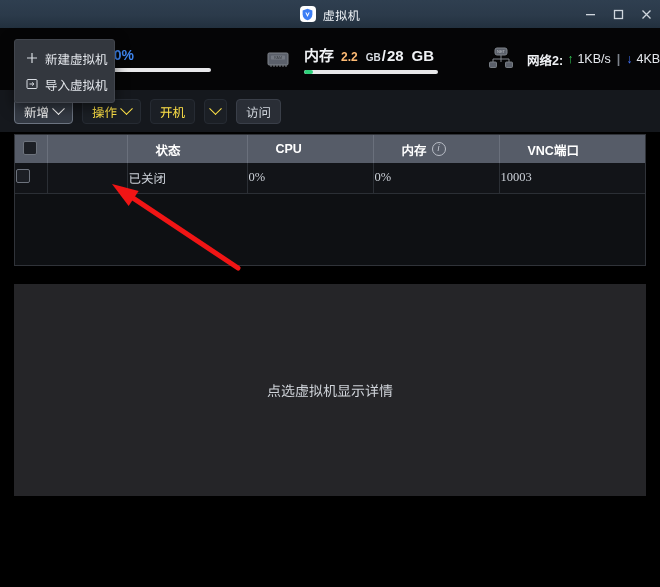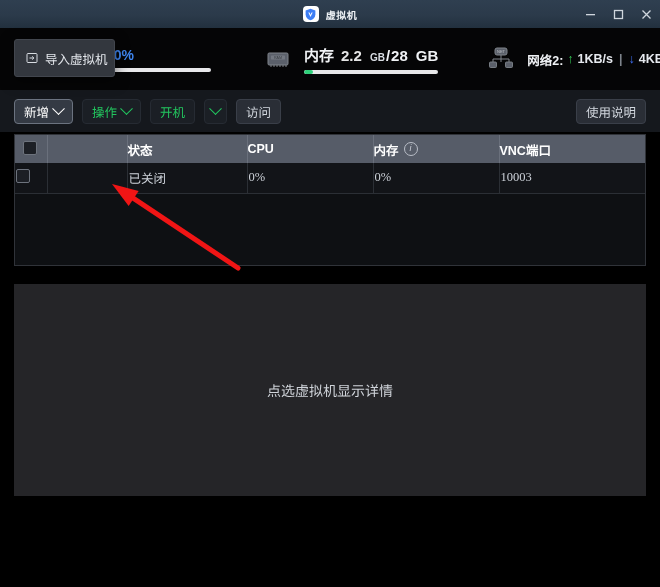--- a/index.html
+++ b/index.html
@@ -37,22 +37,22 @@
     height: 16px;
     border-radius: 4px;
     background: #ffffff;
     display: flex;
     align-items: center;
     justify-content: center;
     flex: none;
   }
   .app-icon svg { display: block; }
   .title-text {
-    font-size: 10px;
-    font-weight: bold;
+    font-size: 12px;
+    font-weight: normal;
     color: #eef2f6;
     letter-spacing: 0.5px;
   }
   .win-controls {
     position: absolute;
     right: 0;
     top: 0;
     height: 28px;
     display: flex;
     align-items: center;
@@ -96,21 +96,21 @@
   .stat-line {
     display: flex;
     align-items: baseline;
     gap: 7px;
     font-size: 15px;
     font-weight: bold;
     white-space: nowrap;
   }
   .stat-label { color: #f0f2f5; }
   .stat-val-cpu { color: #3f86f0; font-size: 14px; }
-  .stat-val-mem { color: #e5e5e5; font-size: 15px; }
+  .stat-val-mem { color: #fdba74; font-size: 12px; }
   .unit { font-size: 10px; font-weight: bold; color: inherit; padding-left: 8px; }
   .mem-total { color: #f0f2f5; font-size: 15px; }
   .mem-sep { color: #f0f2f5; font-size: 15px; margin: 0 1px; }
   .bar {
     width: 134px;
     height: 4px;
     background: #e8e8ea;
     border-radius: 2px;
     overflow: hidden;
     position: relative;
@@ -126,21 +126,21 @@
     font-size: 12.5px;
     font-weight: bold;
     display: flex;
     align-items: center;
     gap: 4px;
     white-space: nowrap;
   }
   .net-name { color: #f0f2f5; }
   .arrow-up { color: #33cc55; font-weight: bold; }
   .arrow-dn { color: #3f6ef0; font-weight: bold; }
-  .net-rate { color: #e6e9ee; font-weight: bold; }
+  .net-rate { color: #e6e9ee; font-weight: normal; }
   .net-pipe { color: #7e848c; margin: 0 2px; }
 
   
   .toolbar {
     height: 42px;
     background: #15181d;
     display: flex;
     align-items: center;
     padding: 0 14px;
     box-sizing: border-box;
@@ -162,21 +162,21 @@
     box-sizing: border-box;
   }
   .tbtn.primary {
     background: #343a44;
     border-color: #6b7380;
     color: #ffffff;
   }
   .tbtn.disabled {
     background: #1b1f25;
     border-color: #262b33;
-    color: #22c55e;
+    color: #fde047;
   }
   .tbtn.split { padding: 0 6px; }
   .caret {
     display: inline-block;
     width: 8px;
     height: 8px;
     border-right: 1.4px solid currentColor;
     border-bottom: 1.4px solid currentColor;
     transform: rotate(45deg) translate(-2px,-2px);
   }
@@ -234,21 +234,21 @@
     table-layout: fixed;
     font-size: 12.5px;
   }
   table.vmtable thead th {
     background: #565c68;
     color: #ffffff;
     font-size: 12.5px;
     font-weight: bold;
     text-align: left;
     height: 28px;
-    padding: 0 0;
+    padding: 0 28px;
     border-right: 1px solid #6a707c;
     box-sizing: border-box;
     white-space: nowrap;
   }
   table.vmtable thead th:last-child { border-right: none; }
   table.vmtable thead th.col-chk { padding: 0 8px; width: 32px; }
   .hdr-inner { display: flex; align-items: center; gap: 5px; }
   .info-ico {
     width: 12px; height: 12px;
     border: 1px solid #b9bec7;
@@ -423,23 +423,20 @@
   <div class="tbtn disabled">
     <span>开机</span>
   </div>
   <div class="tbtn disabled split">
     <span class="caret"></span>
   </div>
   <div class="tbtn">
     <span>访问</span>
   </div>
   <div class="spacer"></div>
-  <div class="tbtn">
-    <span>使用说明</span>
-  </div>
 </div>
 
 <div class="table-panel">
   <table class="vmtable">
     <thead>
       <tr>
         <th class="col-chk" style="width:32px">
           <span class="chk"></span>
         </th>
         <th style="width:80px">
@@ -478,20 +475,28 @@
 </div>
 
 <div class="detail-panel">
   <span class="detail-text">点选虚拟机显示详情</span>
 </div>
 
 <div class="dropdown">
   <div class="dd-item">
     <span class="dd-ico">
       <svg width="12" height="12" viewBox="0 0 12 12">
+          <path d="M6 1 V11 M1 6 H11" stroke="currentColor" stroke-width="1.2" fill="none"></path>
+        </svg>
+    </span>
+    <span>新建虚拟机</span>
+  </div>
+  <div class="dd-item">
+    <span class="dd-ico">
+      <svg width="12" height="12" viewBox="0 0 12 12">
         <rect x="1" y="1.5" width="10" height="9" rx="1" fill="none" stroke="currentColor" stroke-width="1"></rect>
         <path d="M3.5 6 H7.8 M6.2 4.4 L7.9 6 L6.2 7.6" stroke="currentColor" stroke-width="1" fill="none"></path>
       </svg>
     </span>
     <span>导入虚拟机</span>
   </div>
 </div>
 
 <svg class="annotation" viewBox="0 0 660 587">
   <g>

